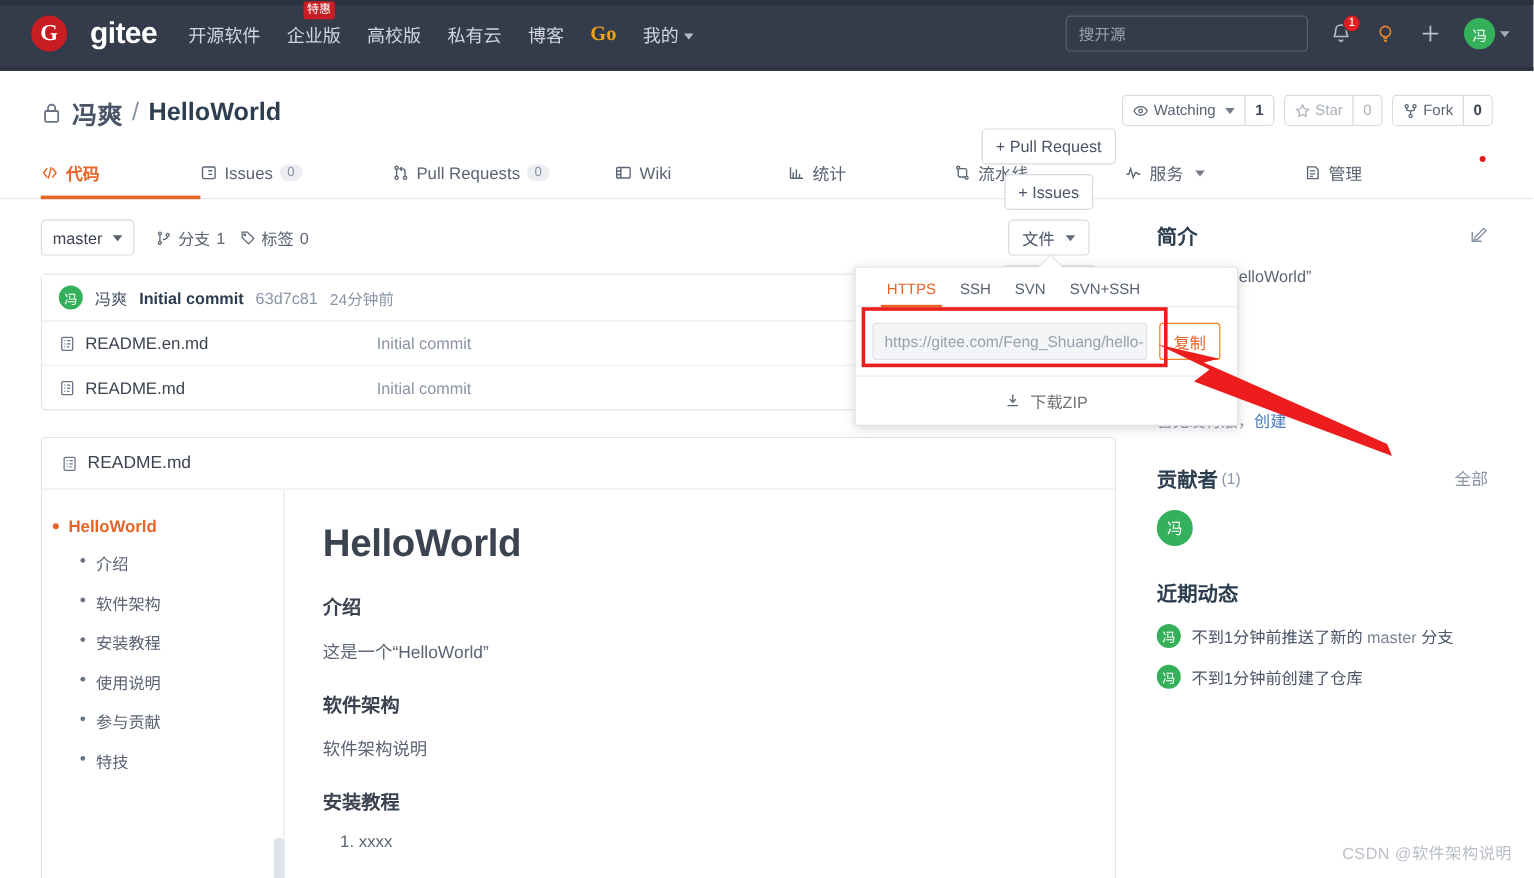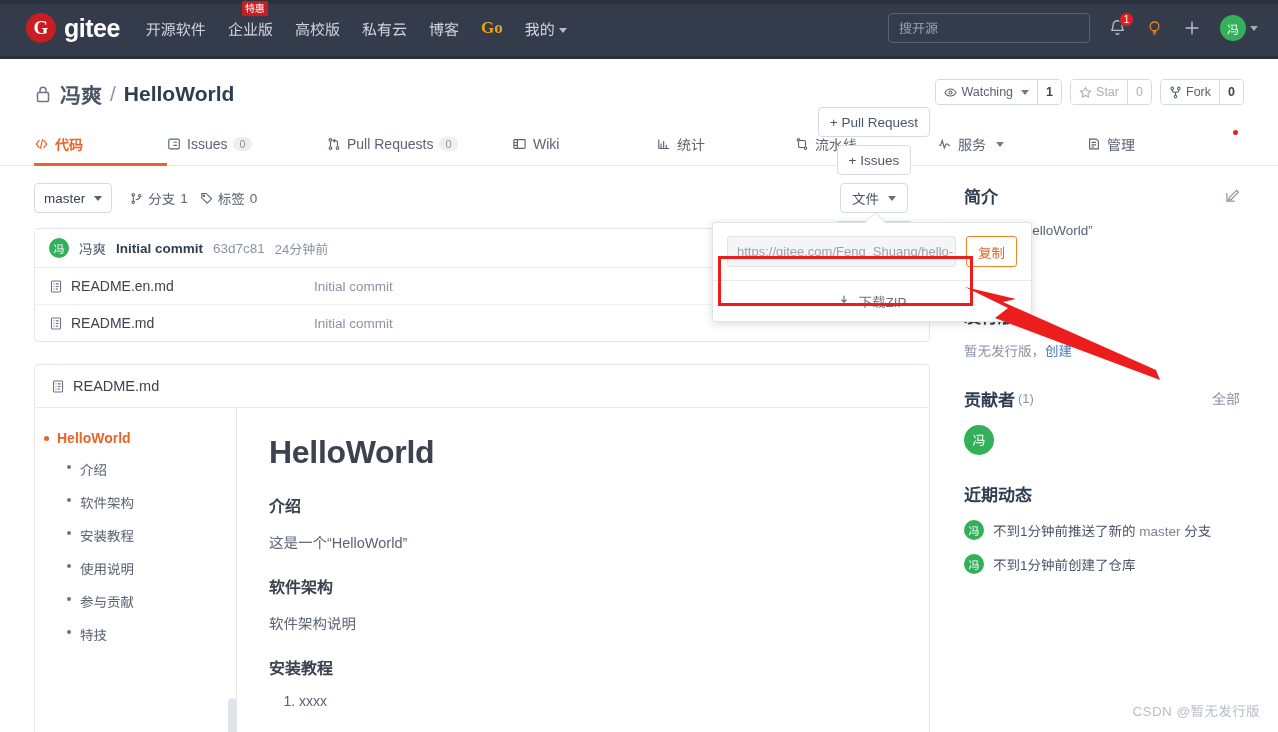--- a/index.html
+++ b/index.html
@@ -17,21 +17,21 @@
     height:59px; background:#343b4a; display:flex; align-items:center;
     padding:0 14px; position:relative; border-bottom:3px solid #2b313d;
   }
   .topbar:before{content:"";position:absolute;left:0;top:0;width:100%;height:4px;background:#2b313d;}
   .brand{display:flex;align-items:center;gap:8px;margin-left:12px;margin-right:26px;}
   .logo-circle{
     width:30px;height:30px;border-radius:50%;background:#c71d23;color:#fff;
     display:flex;align-items:center;justify-content:center;font-weight:bold;font-size:19px;
     font-family:"Liberation Serif",serif;
   }
-  .brand-text{color:#fff;font-size:25px;font-weight:bold;letter-spacing:-.5px;}
+  .brand-text{color:#fff;font-size:25px;font-weight:bold;letter-spacing:-.5px;margin-left:11px;}
   .nav-links{display:flex;align-items:center;gap:22px;}
   .nav-link{color:#cfd4dd;font-size:15px;cursor:pointer;position:relative;white-space:nowrap;}
   .nav-link.go{color:#e8a317;font-weight:bold;font-size:17px;font-family:"Liberation Serif",serif;}
   .badge-hot{
     position:absolute;top:-17px;left:14px;background:#c71d23;color:#fff;
     font-size:10px;padding:1px 3px;border-radius:2px;line-height:13px;white-space:nowrap;
   }
   .caret{display:inline-block;border-left:4px solid transparent;border-right:4px solid transparent;
     border-top:5px solid currentColor;vertical-align:middle;margin-left:4px;opacity:.85;}
   .top-right{margin-left:auto;display:flex;align-items:center;gap:18px;padding-right:6px;}
@@ -503,30 +503,36 @@
       </div>
       <div class="activity">
         <div class="av-sm">冯</div>
         <div><span>不到1分钟前创建了仓库</span></div>
       </div>
     </div>
   </div>
 </div>
 
 <div class="clone-pop">
+  <div class="clone-tabs">
+    <div class="clone-tab active">HTTPS</div>
+    <div class="clone-tab">SSH</div>
+    <div class="clone-tab">SVN</div>
+    <div class="clone-tab">SVN+SSH</div>
+  </div>
   <div class="clone-url-row">
     <div class="clone-input">https://gitee.com/Feng_Shuang/hello-</div>
     <div class="copy-btn">复制</div>
   </div>
   <div class="clone-zip">
     <svg width="14" height="14" viewBox="0 0 16 16" fill="none" stroke="#5a6473" stroke-width="1.3">
       <path d="M8 2v7.2M5 6.4L8 9.4l3-3M3 12.6h10"></path>
     </svg>
     <span>下载ZIP</span>
   </div>
 </div>
 
 <div class="anno-rect"></div>
 <svg class="anno-arrow" viewBox="0 0 220 120">
   <polygon points="5,25 48,46 35,56 200,118 196,108 43,40 56,37" fill="#ee1d1d"></polygon>
 </svg>
 
-<div class="watermark">CSDN @暂无发行版</div>
+<div class="watermark">CSDN @软件架构说明</div>
 
 </body></html>

